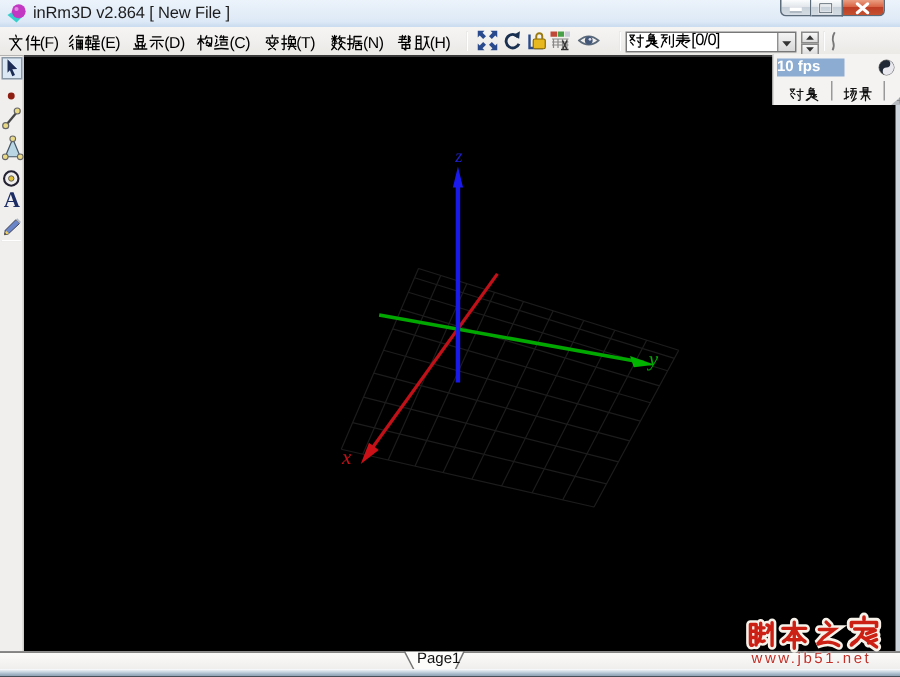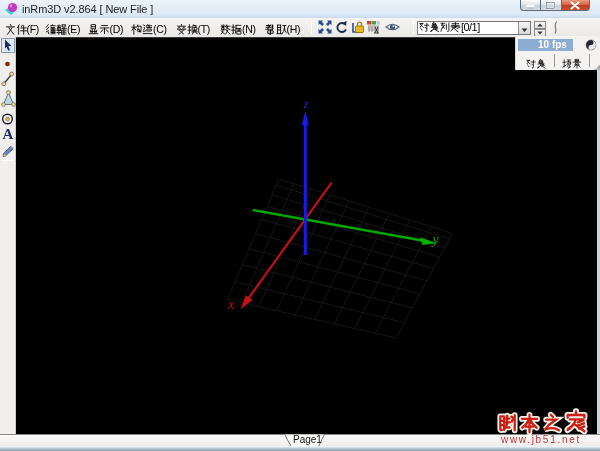--- a/index.html
+++ b/index.html
@@ -36,29 +36,29 @@
 #spin .b svg{position:absolute;left:0;top:0}
 
 #ltool{position:absolute;left:0;top:37px;width:16px;height:397px;background:#f0efed;
  border-right:1px solid #cfcdca}
 
 #canvas{position:absolute;left:16px;top:37px;width:581px;height:397px;background:#000;
  border-top:1px solid #3a3a3a}
 
 #rpanel{position:absolute;left:515px;top:36px;width:85px;height:34px;background:#f4f3f2;
  border-left:1px solid #d8d8d8}
-#fps{position:absolute;left:2px;top:3px;width:55px;height:12px;background:#8cacd2;
- color:#fff;font-weight:bold;font-size:10px;line-height:12px;padding-left:20px}
+#fps{position:absolute;left:2px;top:3px;width:45px;height:12px;background:#8cacd2;
+ color:#fff;font-weight:bold;font-size:10px;line-height:12px;padding-left:0}
 #fpsicon{position:absolute;left:69px;top:3px}
 #rtabs{position:absolute;left:0px;top:17px;width:85px;height:15px}
 #rborder{position:absolute;left:597px;top:70px;width:3px;height:364px;background:#cdd4db}
 
 #tabbar{position:absolute;left:0;top:434px;width:600px;height:12px;
  background:linear-gradient(#fbfbfa,#f0eeec);border-top:1px solid #8a8a8a}
-#page1{position:absolute;left:284px;top:433.5px;width:41px;height:13px}
+#page1{position:absolute;left:269px;top:433.5px;width:41px;height:13px}
 #page1 span{position:absolute;left:9px;top:0px;font-size:10px;color:#111}
 #bborder{position:absolute;left:0;top:446px;width:600px;height:5px;
  background:linear-gradient(#fdfdfd 0%,#d4dfe9 30%,#a2b5c5 70%,#8a9fb3 100%)}
 
 #wm{position:absolute;left:498px;top:411px;width:100px;font-size:0;white-space:nowrap}
 #wm svg{display:inline-block;margin-right:3.2px}
 #wmurl{position:absolute;left:501px;top:433.5px;width:100px;font-size:10px;font-weight:normal;
  color:#c23028;letter-spacing:1.7px;text-shadow:0 0 2px #fff,0 0 1px #fff}
 </style></head><body>
 <div id="win">
@@ -158,21 +158,21 @@
  <div class="tsep" style="left:413px"></div>
  <div id="combo">
    <span class="ctext"><svg class="cn " width="10.6" height="10.6" viewBox="0 0 100 100" style="overflow:visible">
             <path d="M8 14 H38 M34 14 Q28 34 10 48 M12 22 Q26 40 40 50 M14 58 Q24 66 30 76 M52 30 H94 M74 12 V82 Q74 92 62 88 M58 50 L66 60" fill="none" stroke="#000" stroke-width="8" stroke-linecap="round"></path>
           </svg><svg class="cn " width="10.6" height="10.6" viewBox="0 0 100 100" style="overflow:visible">
             <path d="M46 4 L34 16 M38 12 H64 L56 24 M34 24 H68 V44 H34 Z M34 34 H68 M20 50 H80 Q70 62 56 66 M50 44 Q50 56 46 64 M46 64 Q40 78 20 90 M46 64 Q60 72 92 92 M62 56 L80 50 M58 72 L84 64 M30 76 L14 88" fill="none" stroke="#000" stroke-width="8" stroke-linecap="round"></path>
           </svg><svg class="cn " width="10.6" height="10.6" viewBox="0 0 100 100" style="overflow:visible">
             <path d="M8 12 H46 M26 12 L18 30 M12 30 H44 L20 56 M28 42 L40 60 M20 56 Q16 76 8 88 M60 20 V70 M84 8 V80 Q84 92 70 88" fill="none" stroke="#000" stroke-width="8" stroke-linecap="round"></path>
           </svg><svg class="cn " width="10.6" height="10.6" viewBox="0 0 100 100" style="overflow:visible">
             <path d="M50 4 V44 M18 16 H82 M12 32 H88 M8 46 H94 M28 46 V64 Q20 76 8 84 M28 58 Q46 50 58 44 M58 44 L42 64 Q56 84 76 92 M66 62 L88 52" fill="none" stroke="#000" stroke-width="8" stroke-linecap="round"></path>
-          </svg><span style="font-size:11px;line-height:11px;letter-spacing:-0.5px;display:inline-block;vertical-align:top">[0/1]</span></span>
+          </svg><span style="font-size:11px;line-height:11px;letter-spacing:-0.5px;display:inline-block;vertical-align:top">[0/0]</span></span>
    <div class="drop"><svg width="11" height="12">
             <path d="M2.5 4.5 L8.5 4.5 L5.5 8 Z" fill="#333"></path>
           </svg></div>
  </div>
  <div id="spin">
   <div class="b" style="top:0">
           <svg width="10" height="6">
             <path d="M5 1.5 L7.6 4.5 L2.4 4.5 Z" fill="#333"></path>
           </svg>
         </div>

